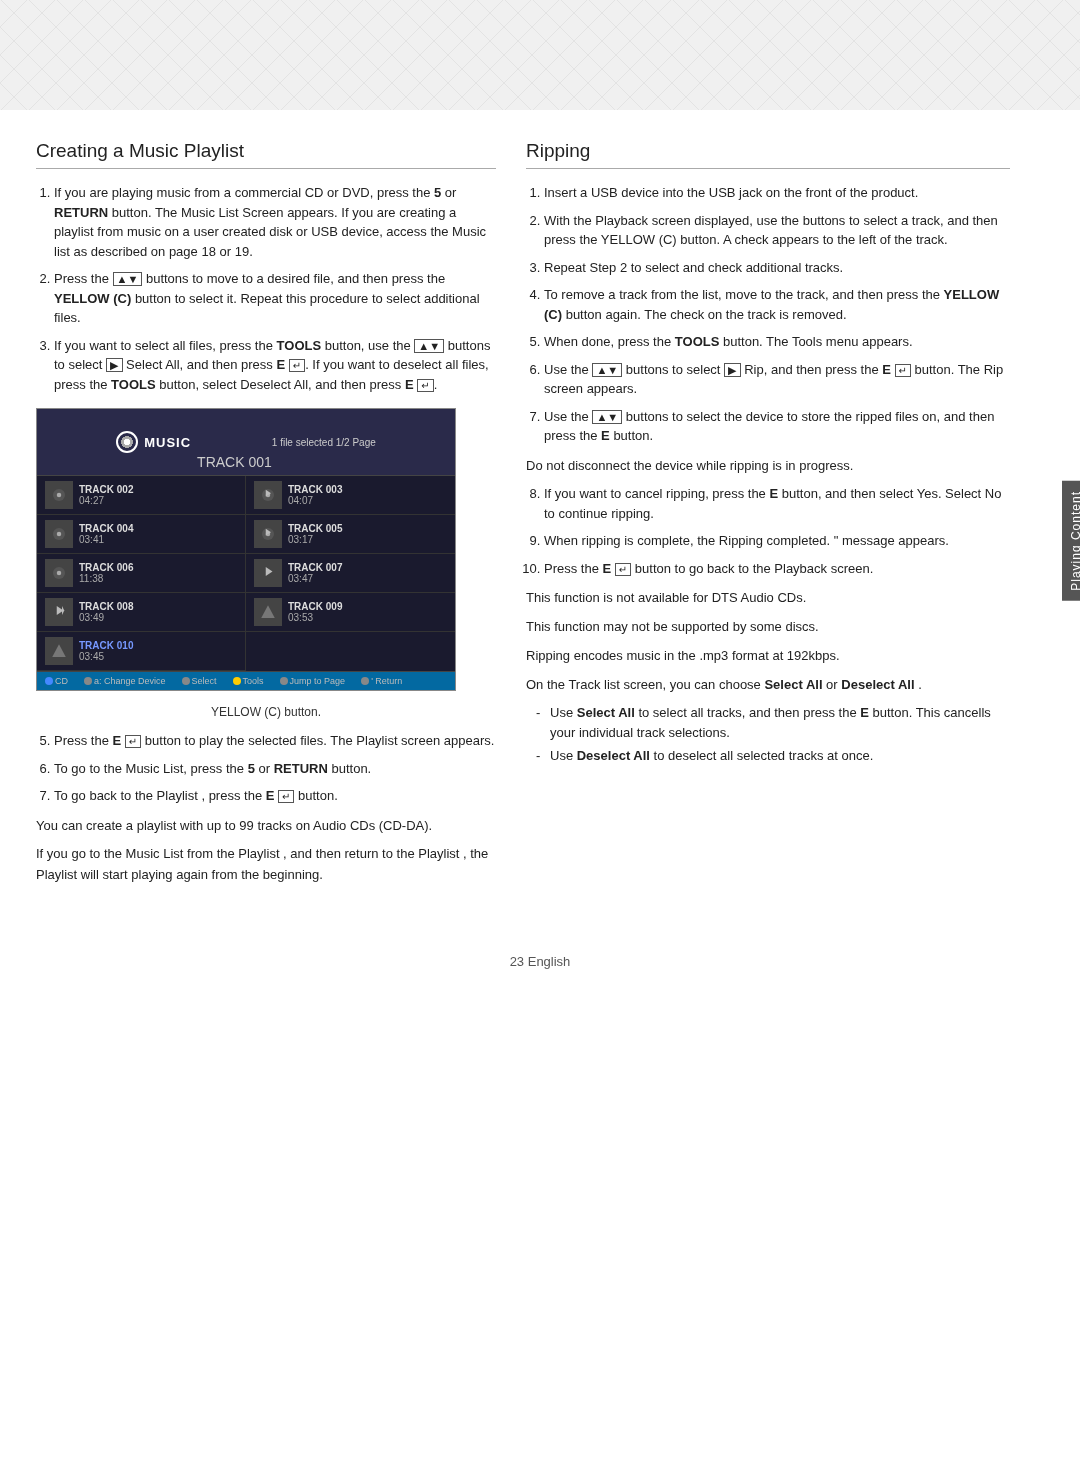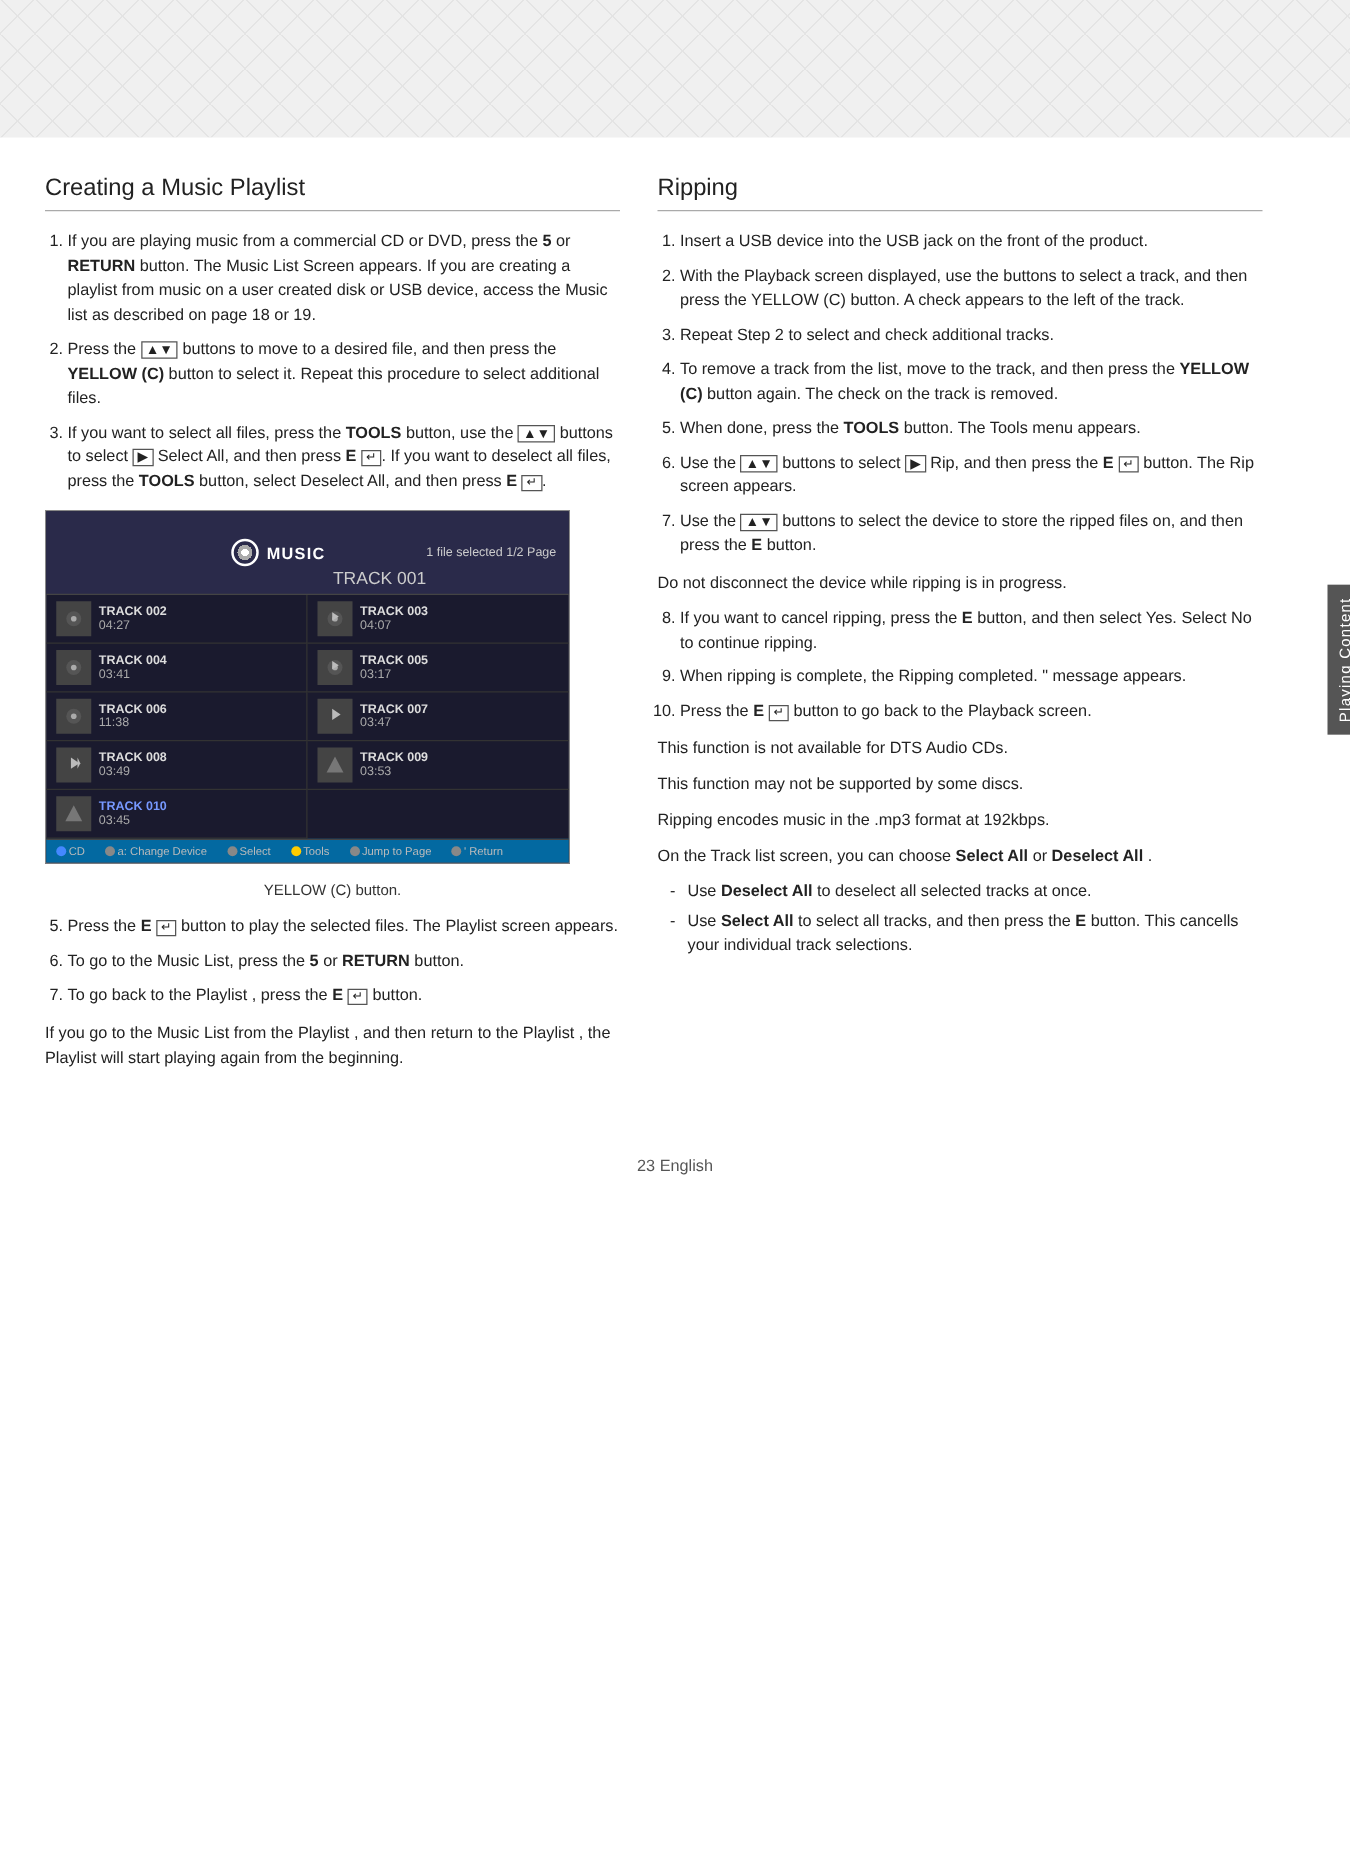--- a/index.html
+++ b/index.html
@@ -80,21 +80,21 @@
       color: #fff;
       margin: 14px 0;
       font-size: 11px;
       width: 100%;
       max-width: 420px;
     }
     .music-screen-header {
       background: #2a2a4a;
       padding: 5px 10px;
       display: flex;
-      justify-content: flex-end;
+      justify-content: center;
       align-items: center;
       border-bottom: 1px solid #444;
     }
     .music-logo {
       display: flex;
       align-items: center;
       gap: 6px;
     }
     .music-logo-cd {
       width: 22px; height: 22px;
@@ -383,20 +383,23 @@
       </li>
       <li>
         <span>To go to the Music List, press the <strong>5</strong>   or <strong>RETURN</strong> button.</span>
       </li>
       <li>
         <span>To go back to the Playlist , press the <strong>E</strong>  <span style="border:1px solid #555;padding:0 3px;font-size:10px;">↵</span>  button.</span>
       </li>
     </ol>
 
     <div class="note-block">
+      You can create a playlist with up to 99 tracks on Audio CDs (CD-DA).
+    </div>
+    <div class="note-block">
       If you go to the Music List from the Playlist , and then return to the Playlist , the Playlist  will start playing again from the beginning.
     </div>
 
   </div>
 
   <div class="right-column">
 
     <h2 class="section-title">Ripping</h2>
 
     <ol>
@@ -447,25 +450,25 @@
     </div>
     <div class="note-block">
       Ripping encodes music in the .mp3 format at 192kbps.
     </div>
     <div class="note-block">
       On the Track list screen, you can choose <strong>Select All</strong> or <strong>Deselect All</strong> .
     </div>
 
     <ul class="bullet-list">
       <li>
+        Use <strong>Select All</strong>  to select all tracks, and then press the <strong>E</strong>    button. This cancells your individual track selections.
+      </li>
+      <li>
         Use <strong>Deselect All</strong>  to deselect all selected tracks at once.
       </li>
-      <li>
-        Use <strong>Select All</strong>  to select all tracks, and then press the <strong>E</strong>    button. This cancells your individual track selections.
-      </li>
     </ul>
 
   </div>
 
   <div style="position:absolute; right:-10px; top:45%; writing-mode:vertical-rl; text-orientation:mixed; transform:rotate(180deg); background:#555; color:#fff; font-size:12px; padding:10px 7px; letter-spacing:1px;">Playing Content</div>
 
 </div>
 
 <div class="page-number">23  English</div>
 

